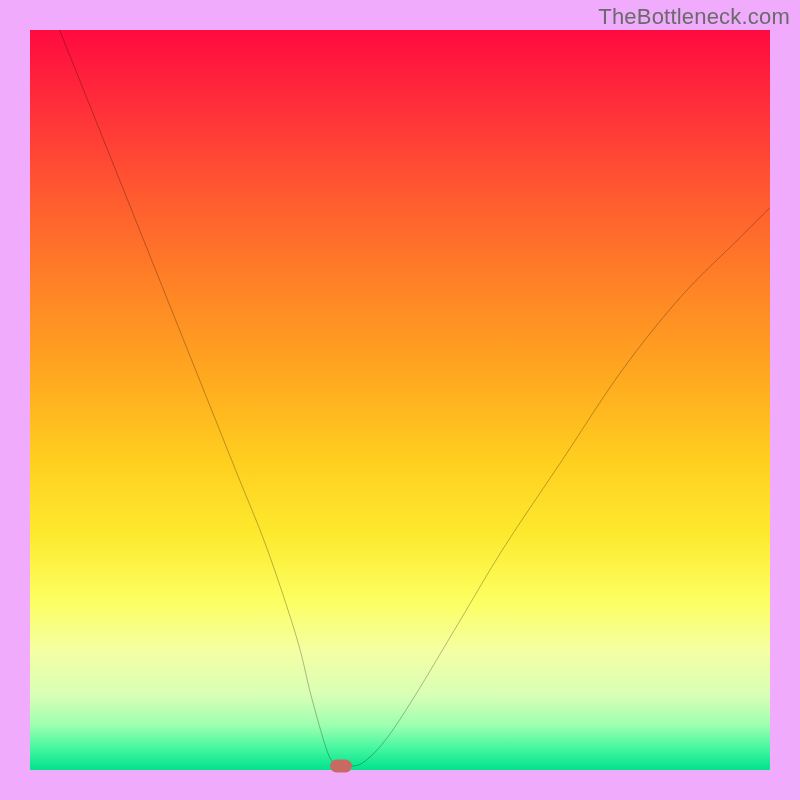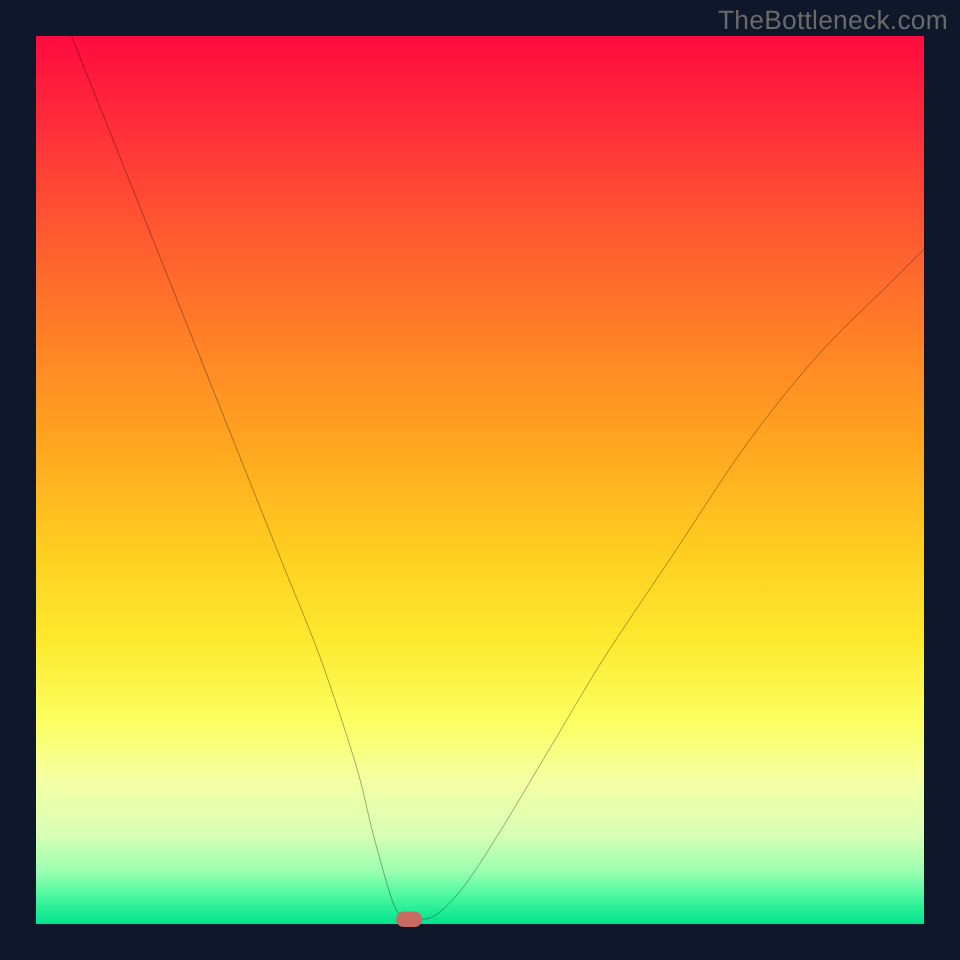--- a/index.html
+++ b/index.html
@@ -8,21 +8,21 @@
     width: 800px;
     height: 800px;
     background: #000;
     overflow: hidden;
     font-family: Arial, Helvetica, sans-serif;
   }
   .frame {
     position: relative;
     width: 800px;
     height: 800px;
-    background: #0f172a;
+    background: #f0abfc;
   }
   .plot-area {
     position: absolute;
     left: 30px;
     top: 30px;
     width: 740px;
     height: 740px;
     background: linear-gradient(to bottom,
       #ff0b3f 0%,
       #ff2d3a 10%,

